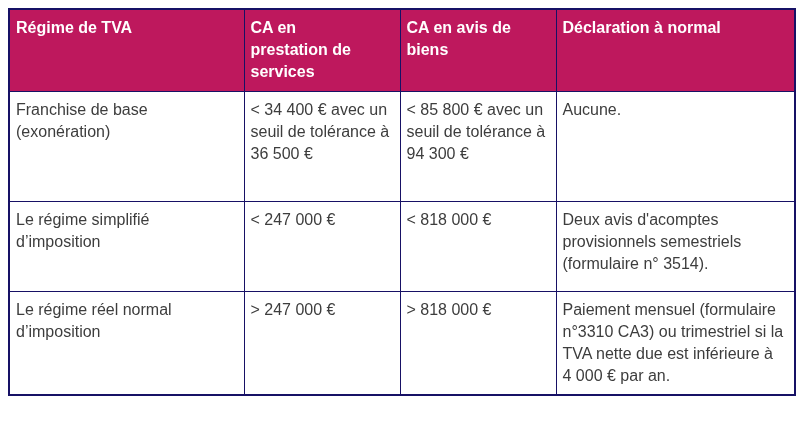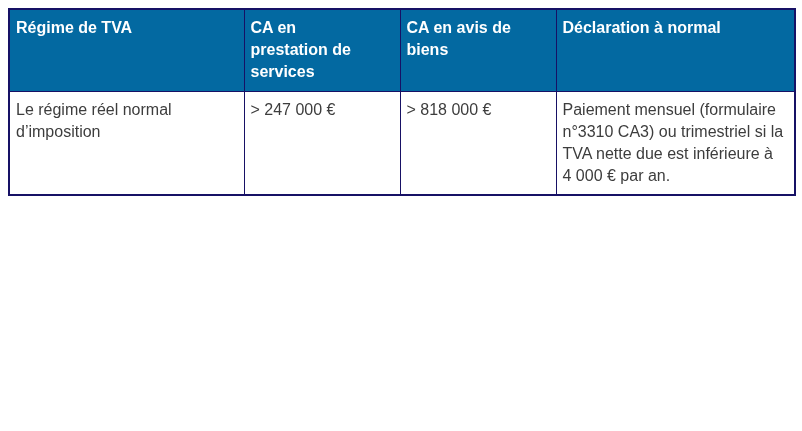--- a/index.html
+++ b/index.html
@@ -26,21 +26,21 @@
   table.tva th,
   table.tva td {
     border: 1px solid #171165;
     vertical-align: top;
     text-align: left;
     padding: 7px 10px 7px 6px;
     overflow: hidden;
     word-wrap: break-word;
   }
   table.tva thead th {
-    background: #0369a1;
+    background: #be185d;
     color: #ffffff;
     font-weight: 700;
     white-space: pre-line;
     border-color: #171165;
   }
   tr.hdr { height: 82px; }
   tr.r1  { height: 110px; }
   tr.r2  { height: 90px; }
   tr.r3  { height: 102px; }
 </style>
@@ -60,20 +60,32 @@
         <th>Régime de TVA</th>
         <th>CA en
 prestation de
 services</th>
         <th>CA en avis de
 biens</th>
         <th>Déclaration à normal</th>
       </tr>
     </thead>
     <tbody>
+      <tr class="r1">
+        <td>Franchise de base (exonération)</td>
+        <td>&lt; 34&nbsp;400&nbsp;€ avec un seuil de tolérance à 36&nbsp;500&nbsp;€</td>
+        <td>&lt; 85&nbsp;800&nbsp;€ avec un seuil de tolérance à 94&nbsp;300&nbsp;€</td>
+        <td>Aucune.</td>
+      </tr>
+      <tr class="r2">
+        <td>Le régime simplifié d’imposition</td>
+        <td>&lt; 247&nbsp;000&nbsp;€</td>
+        <td>&lt; 818&nbsp;000&nbsp;€</td>
+        <td>Deux avis d'acomptes provisionnels semestriels (formulaire n° 3514).</td>
+      </tr>
       <tr class="r3">
         <td>Le régime réel normal d’imposition</td>
         <td>&gt; 247&nbsp;000&nbsp;€</td>
         <td>&gt; 818&nbsp;000&nbsp;€</td>
         <td>Paiement mensuel (formulaire n°3310 CA3) ou trimestriel si la TVA nette due est inférieure à 4&nbsp;000&nbsp;€ par an.</td>
       </tr>
     </tbody>
   </table>
 </div>
 

